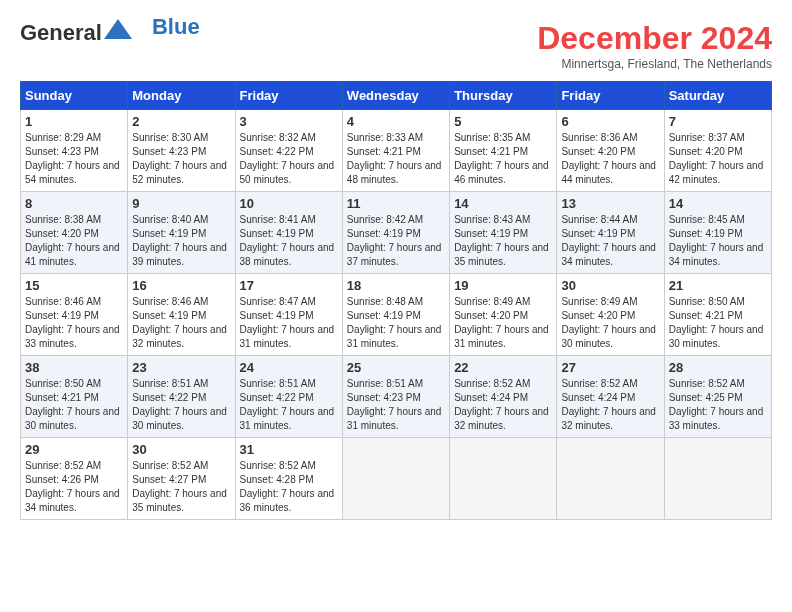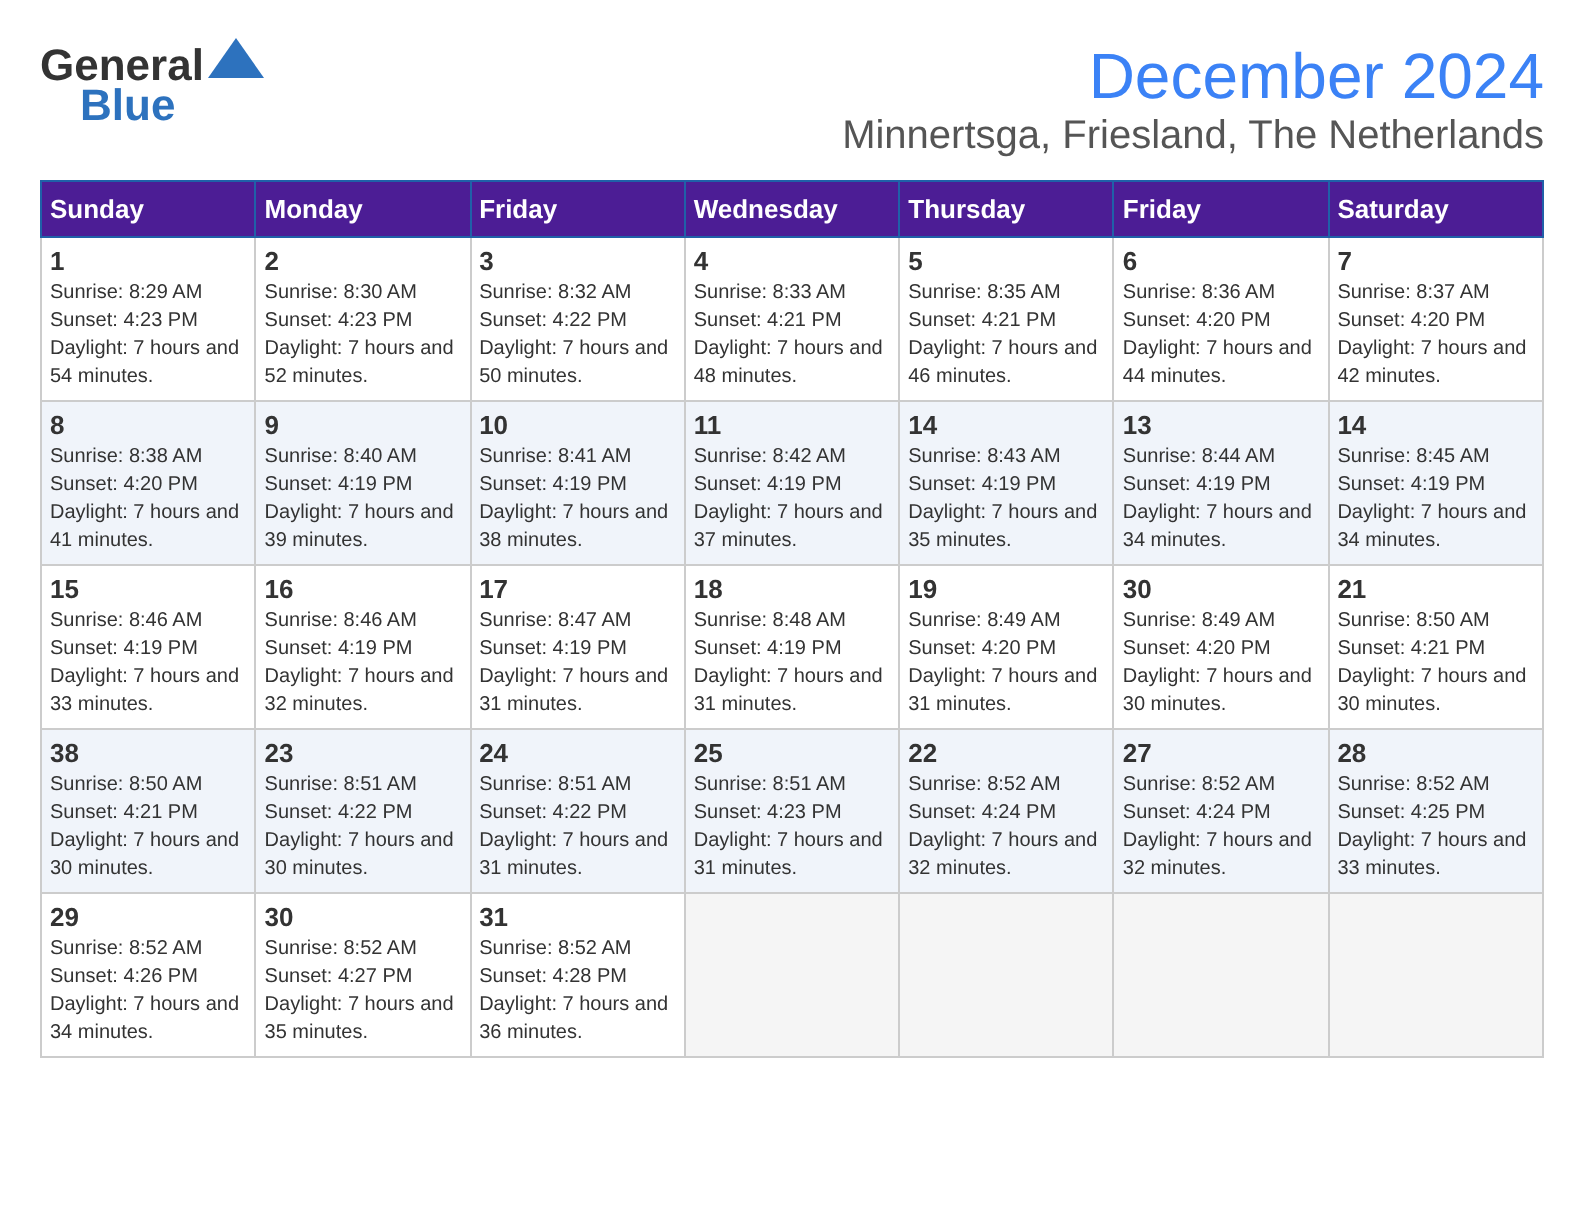--- a/index.html
+++ b/index.html
@@ -11,42 +11,42 @@
       padding: 20px;
     }
     .header {
       display: flex;
       justify-content: space-between;
       align-items: flex-start;
       margin-bottom: 10px;
     }
     .logo {
       display: flex;
-      flex-direction: column;
+      flex-direction: row;
       align-items: flex-start;
     }
     .title-section {
       text-align: right;
     }
     .month-title {
       font-size: 32px;
-      font-weight: normal;
-      color: #3b82f6;
+      font-weight: bold;
+      color: #ef4444;
     }
     .location-title {
-      font-size: 20px;
+      font-size: 12px;
       color: #555;
     }
     .calendar {
       width: 100%;
       border-collapse: collapse;
       font-size: 10.5px;
     }
     .calendar th {
-      background-color: #4c1d95;
+      background-color: #1d4ed8;
       color: white;
       padding: 6px 4px;
       text-align: left;
       font-size: 13px;
       font-weight: bold;
       border: 1px solid #2060a8;
     }
     .calendar td {
       border: 1px solid #ccc;
       vertical-align: top;

